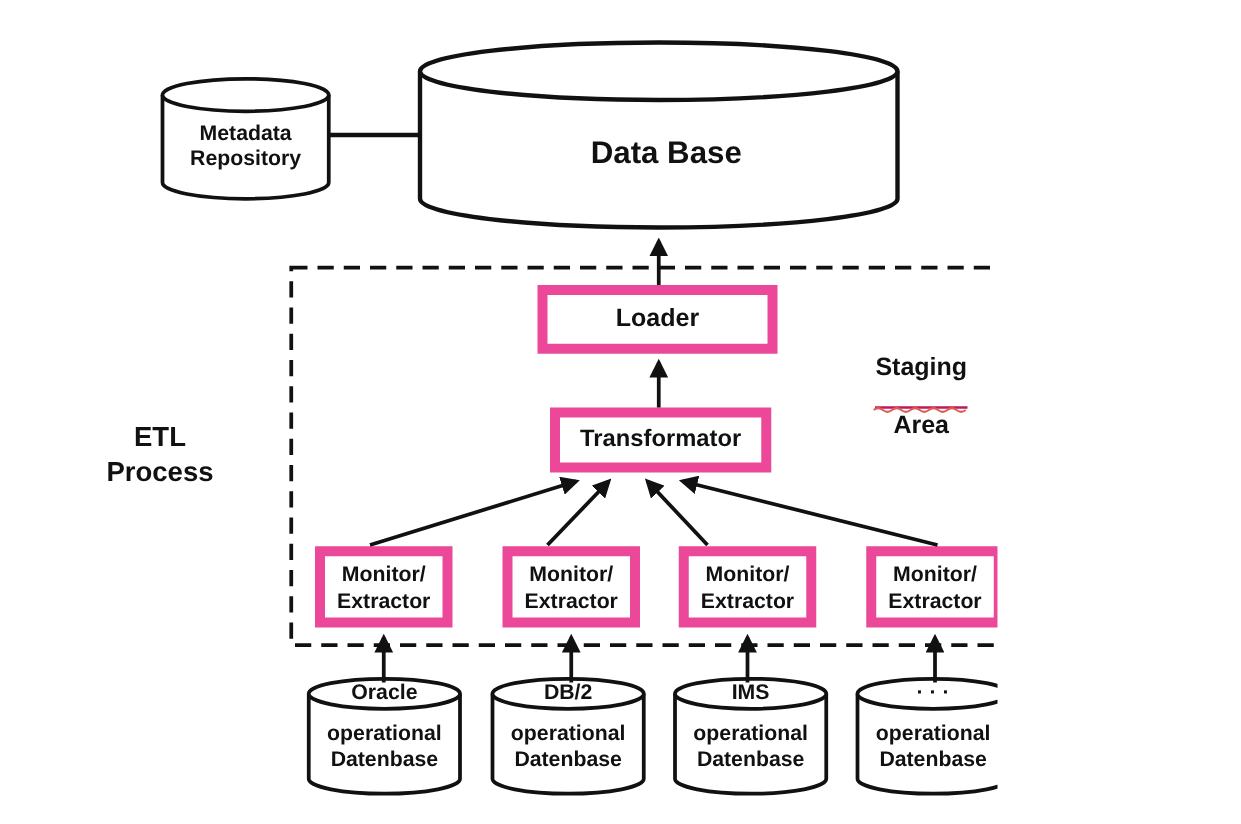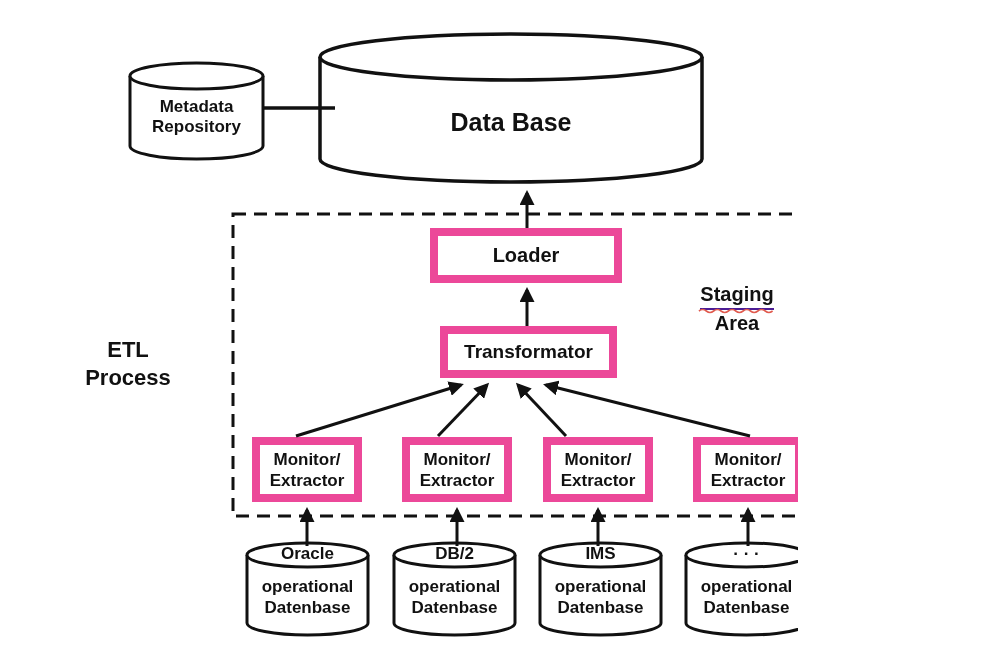--- a/index.html
+++ b/index.html
@@ -17,41 +17,41 @@
     text-align:center;box-sizing:border-box;
   }
   .label-block{position:absolute;text-align:center;z-index:2;}
   .meta-text{font-size:17px;line-height:20px;}
   .db-text{font-size:25px;line-height:28px;}
   .box-text{font-size:17px;line-height:21px;}
   .src-name{position:absolute;left:0;width:100%;text-align:center;font-size:17px;line-height:20px;top:3px;z-index:2;}
   .src-body{position:absolute;left:0;width:100%;text-align:center;font-size:17px;line-height:21px;top:35px;z-index:2;}
   .etl-text{font-size:22px;line-height:28px;}
   .staging-text{font-size:20px;line-height:26px;}
-  .u-word{position:relative;display:inline-block;border-bottom:2px solid #4c1d95;padding-bottom:1px;}
+  .u-word{position:relative;display:inline-block;border-bottom:2px solid #be185d;padding-bottom:18px;}
   .squiggle{position:absolute;left:-2px;bottom:-6px;height:6px;}
   .overlay{position:absolute;left:0;top:0;z-index:5;pointer-events:none;}
 </style>
 </head>
 <body>
 
 <div class="canvas">
 
   <div class="node cyl" style="left:128px;top:61px;width:137px;height:100px;">
     <svg width="137" height="100" viewBox="0 0 137 100">
       <path d="M 2 15 L 2 85 A 66.5 13 0 0 0 135 85 L 135 15" fill="#fff" stroke="#111" stroke-width="3"></path>
       <ellipse cx="68.5" cy="15" rx="66.5" ry="13" fill="#fff" stroke="#111" stroke-width="3"></ellipse>
     </svg>
     <div class="cyl-text meta-text" style="top:36px;">
       <div>Metadata</div>
       <div>Repository</div>
     </div>
   </div>
 
-  <div class="node cyl" style="left:318px;top:32px;width:386px;height:152px;">
+  <div class="node cyl" style="left:334px;top:32px;width:386px;height:152px;padding-left:12px;">
     <svg width="386" height="152" viewBox="0 0 386 152">
       <path d="M 2 25 L 2 127 A 191 23 0 0 0 384 127 L 384 25" fill="#fff" stroke="#111" stroke-width="3.5"></path>
       <ellipse cx="193" cy="25" rx="191" ry="23" fill="#fff" stroke="#111" stroke-width="3.5"></ellipse>
     </svg>
     <div class="cyl-text db-text" style="top:76px;">
       <div>Data Base</div>
     </div>
   </div>
 
   <div class="label-block etl-text" style="left:58px;top:336px;width:140px;">

